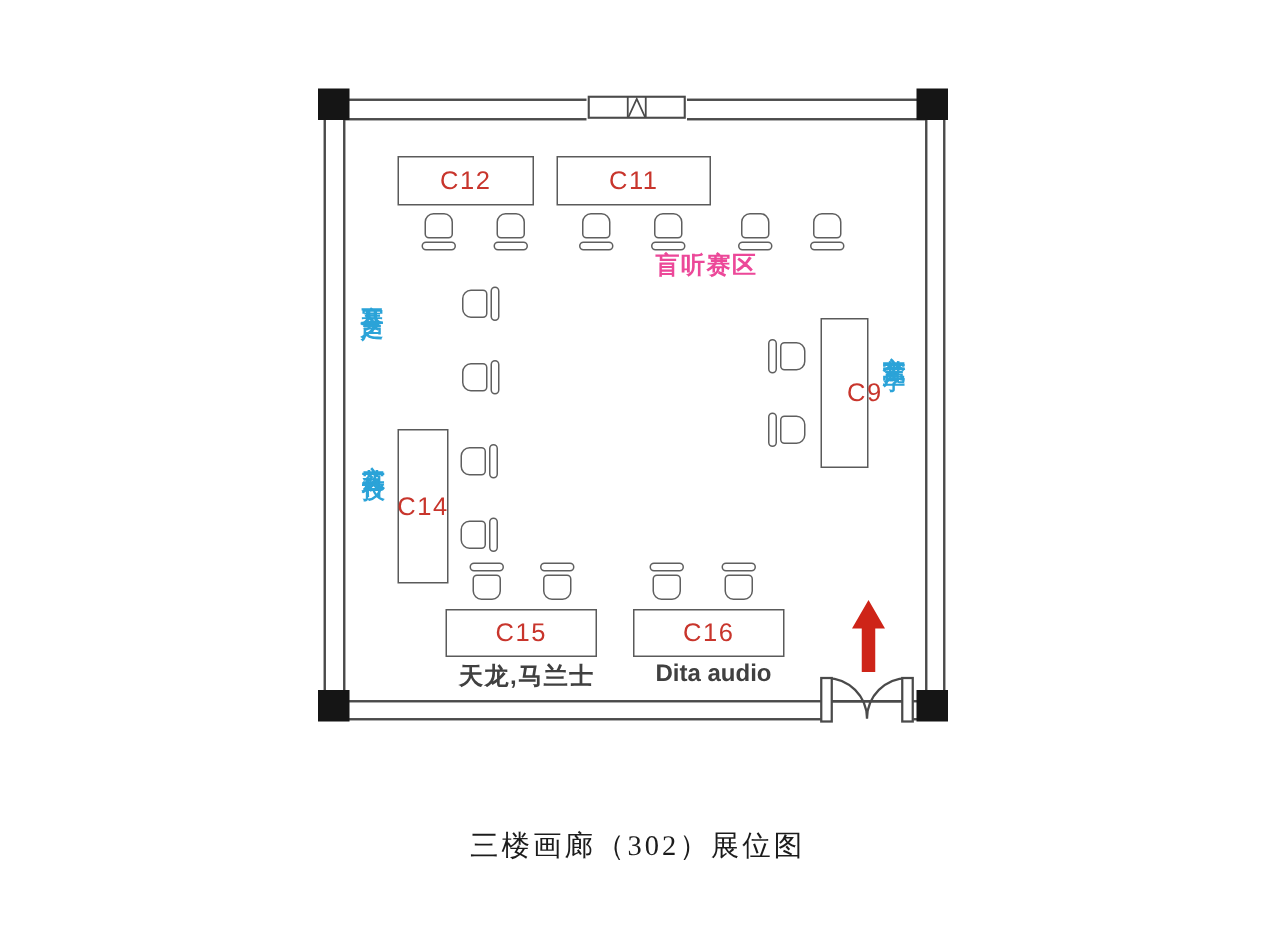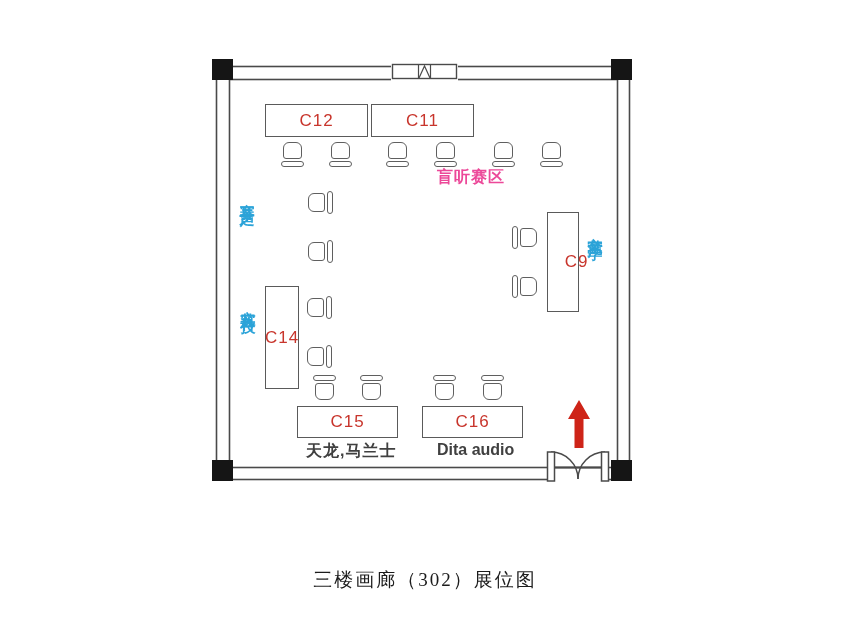--- a/index.html
+++ b/index.html
@@ -11,21 +11,21 @@
   .plan{position:absolute;left:0;top:0;width:844px;height:622px;}
   .plan-svg{position:absolute;left:0;top:0;}
 
   
   .booth{
     position:absolute;box-sizing:border-box;background:#ffffff;
     border:1.5px solid #5a5a5a;
     display:flex;align-items:center;justify-content:center;
     color:#C8352C;font-size:17px;letter-spacing:1px;
   }
-  #booth-c12{left:265px;top:104px;width:103px;height:33px;}
+  #booth-c12{left:265px;top:104px;width:91px;height:33px;}
   #booth-c11{left:371px;top:104px;width:103px;height:33px;}
   #booth-c10{left:477px;top:104px;width:103px;height:33px;}
   #booth-c13{left:265px;top:176px;width:34px;height:102px;}
   #booth-c14{left:265px;top:286px;width:34px;height:103px;}
   #booth-c9 {left:547px;top:212px;width:32px;height:100px;padding-left:27px;}
   #booth-c15{left:297px;top:406px;width:101px;height:32px;}
   #booth-c16{left:422px;top:406px;width:101px;height:32px;}
 
   
   .chair{position:absolute;width:26px;height:26px;}
@@ -51,21 +51,21 @@
   }
   #label-saier{left:238px;top:191px;}
   #label-shiyi{left:239px;top:298px;}
   #label-ningfan{left:586px;top:225px;}
   .hlabel{position:absolute;color:#404040;font-size:16px;font-weight:bold;}
   #label-tianlong{left:306px;top:441px;letter-spacing:1px;}
   #label-dita{left:437px;top:441px;}
 
   
   #page-title{
-    position:absolute;left:215px;top:567px;width:420px;text-align:center;
+    position:absolute;left:215px;top:551px;width:420px;text-align:center;
     font-family:"Liberation Serif","DejaVu Serif",serif;
     font-size:19px;color:#1c1c1c;letter-spacing:2px;
   }
 </style>
 </head>
 <body>
 
 <div class="plan">
 
   <svg class="plan-svg" width="844" height="622" viewBox="0 0 844 622">

